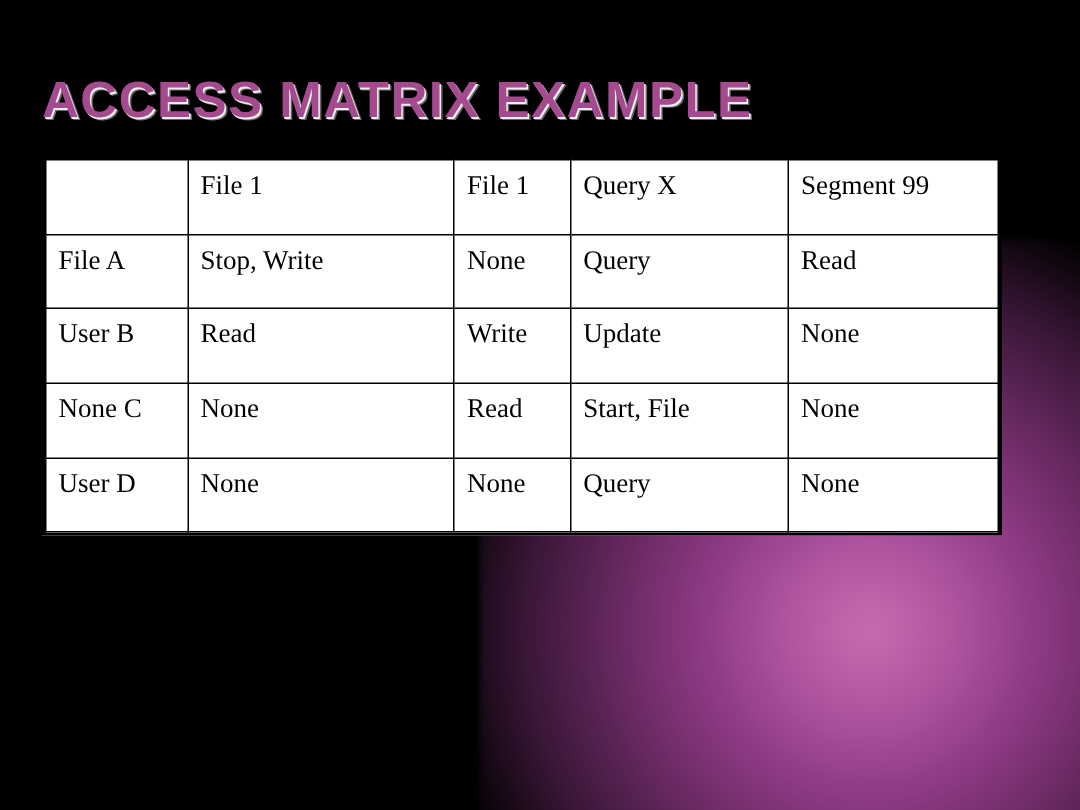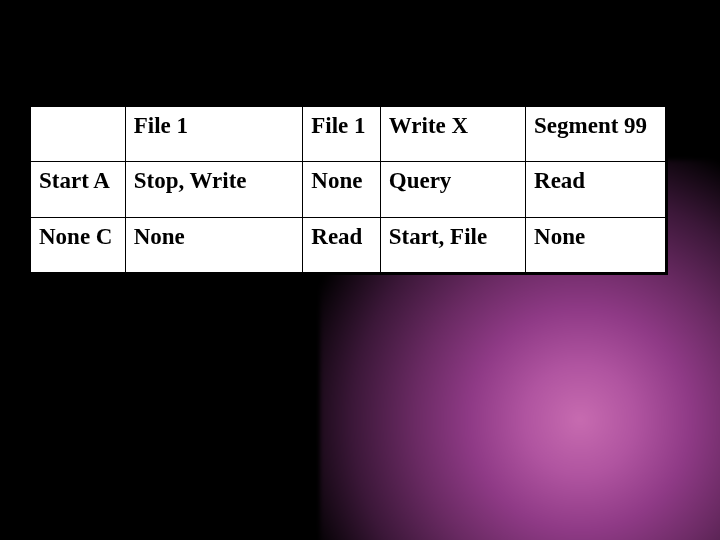--- a/index.html
+++ b/index.html
@@ -55,69 +55,84 @@
   table.matrix {
     width: 100%;
     border-collapse: collapse;
     table-layout: fixed;
   }
   table.matrix th,
   table.matrix td {
     border: 1px solid #000;
     padding: 6px 8px 22px 8px;
     vertical-align: top;
-    font-size: 23px;
+    font-size: 18px;
     line-height: 1.15;
     color: #000;
     background: #fff;
     text-align: left;
-    font-weight: bold;
+    font-weight: normal;
   }
   table.matrix col.c-rowhdr { width: 88px; }
   table.matrix col.c-f1     { width: 165px; }
   table.matrix col.c-f2     { width: 72px; }
   table.matrix col.c-srv    { width: 135px; }
   table.matrix col.c-seg    { width: 130px; }
 </style>
 </head>
 <body>
 
 <div class="slide">
   <div class="bg-glow"></div>
 
+  <div class="title">ACCESS MATRIX EXAMPLE</div>
 
   <div class="matrix-wrap">
     <table class="matrix">
       <colgroup>
         <col class="c-rowhdr">
           <col class="c-f1">
           <col class="c-f2">
           <col class="c-srv">
           <col class="c-seg">
       </colgroup>
       <thead>
         <tr>
           <th></th>
           <th>File 1</th>
           <th>File 1</th>
-          <th>Write X</th>
+          <th>Query X</th>
           <th>Segment 99</th>
         </tr>
       </thead>
       <tbody>
         <tr>
-          <td>Start A</td>
+          <td>File A</td>
           <td>Stop, Write</td>
           <td>None</td>
           <td>Query</td>
           <td>Read</td>
+        </tr>
+        <tr>
+          <td>User B</td>
+          <td>Read</td>
+          <td>Write</td>
+          <td>Update</td>
+          <td>None</td>
         </tr>
         <tr>
           <td>None C</td>
           <td>None</td>
           <td>Read</td>
           <td>Start, File</td>
           <td>None</td>
         </tr>
+        <tr>
+          <td>User D</td>
+          <td>None</td>
+          <td>None</td>
+          <td>Query</td>
+          <td>None</td>
+        </tr>
       </tbody>
     </table>
   </div>
 </div>
 
 </body></html>

